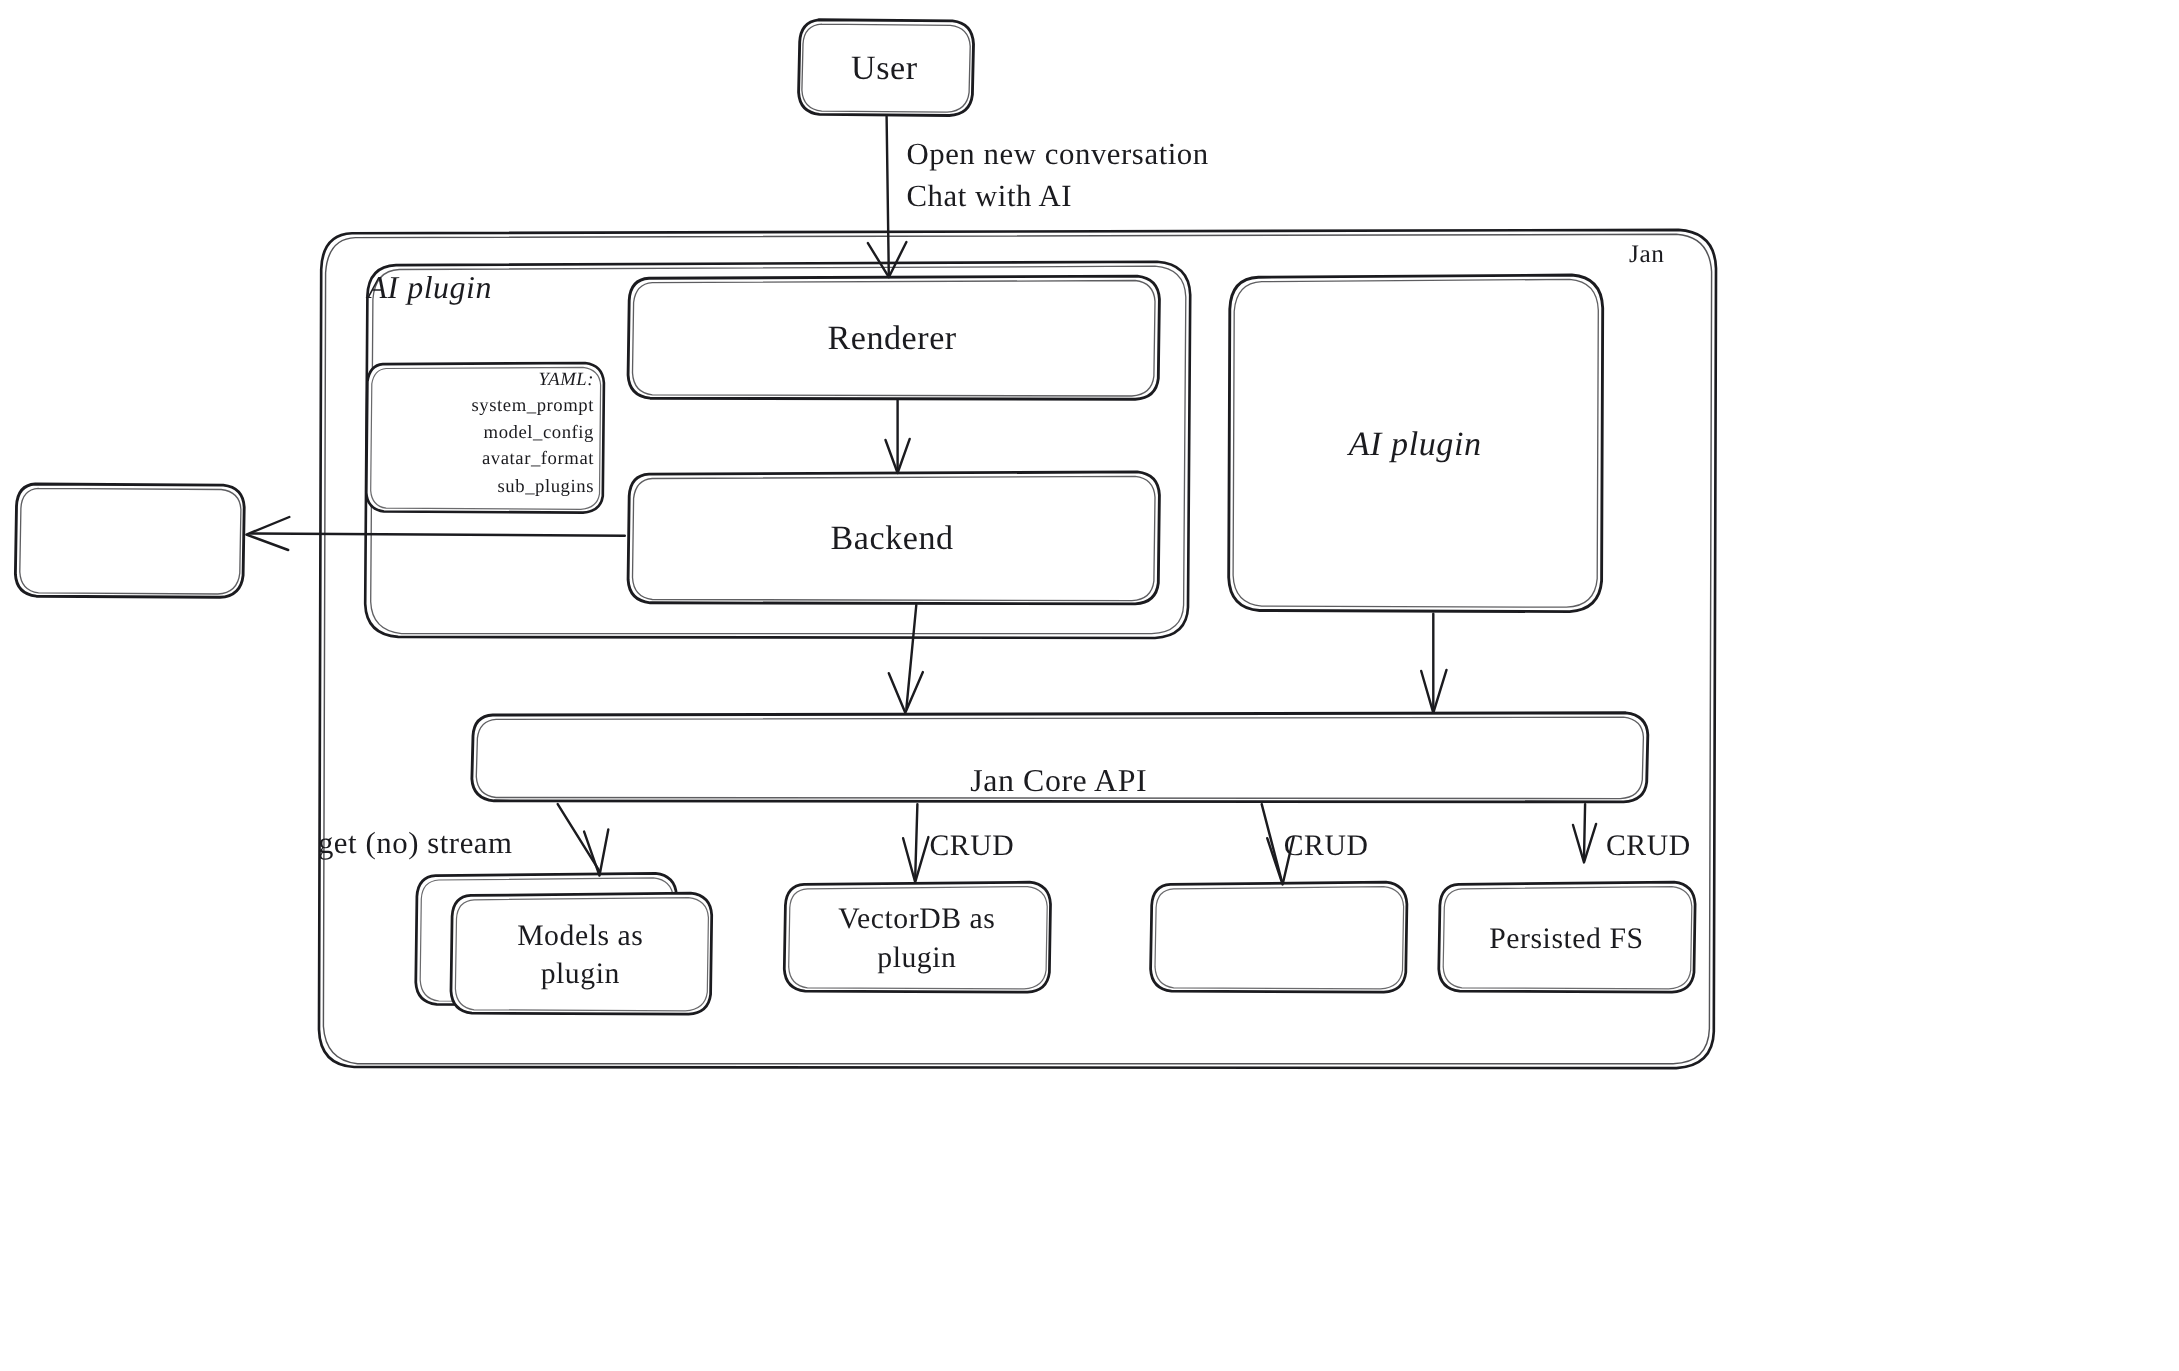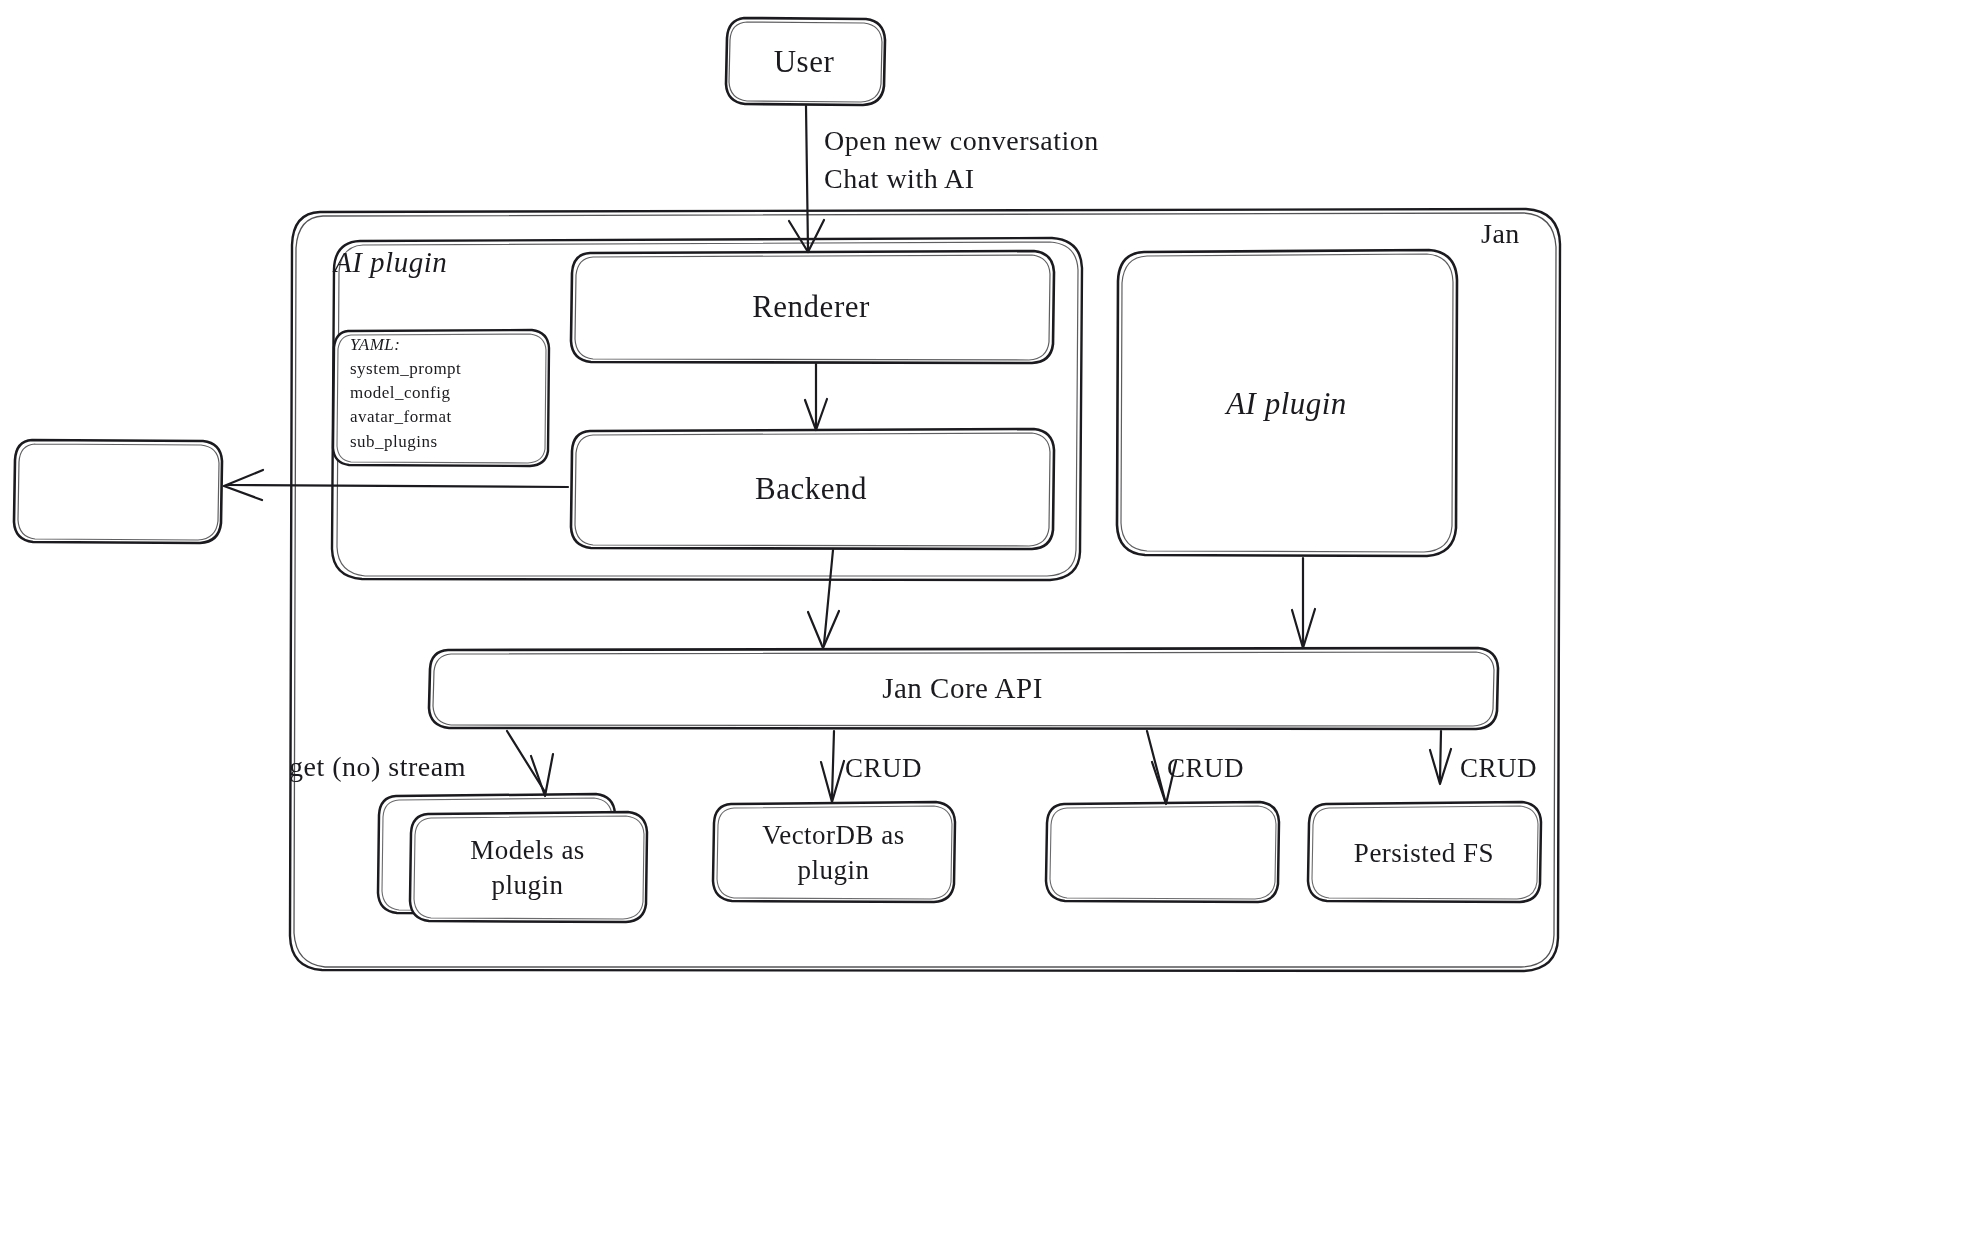--- a/index.html
+++ b/index.html
@@ -7,21 +7,21 @@
        font-family:"DejaVu Sans","Liberation Sans",sans-serif;color:#1b1b1f;}
   #stage{position:absolute;left:0;top:0;width:1981px;height:1246px;}
   svg.layer{position:absolute;left:0;top:0;width:1981px;height:1246px;overflow:visible;}
   .node{position:absolute;display:flex;align-items:center;justify-content:center;
         text-align:center;box-sizing:border-box;}
   .node .lbl{line-height:1.28;white-space:pre-line;}
   .hand{font-family:Liberation Serif, serif;font-weight:400;
         letter-spacing:.5px;}
   .edge-label{position:absolute;white-space:pre-line;line-height:1.34;}
   .grp-label{position:absolute;white-space:nowrap;}
-  .yaml{position:absolute;text-align:left;line-height:1.42;}
+  .yaml{position:absolute;text-align:right;line-height:1.42;}
   .yaml .head{display:block;}
   .yaml .row{display:block;}
 </style>
 </head>
 <body>
 
 <div id="stage">
 
   <svg class="layer" viewBox="0 0 1981 1246" preserveAspectRatio="none">
     <defs>
@@ -140,21 +140,21 @@
         <path d="M1152 762 L1166 804 L1176 761"></path>
       </g>
 
       <g>
         <path d="M1441 731 L1440 780"></path>
         <path d="M1430 750 L1440 784 L1451 749"></path>
       </g>
     </g>
   </svg>
 
-  <div class="grp-label hand" style="left:1481px;top:218px;font-size:28px;">Jan</div>
+  <div class="grp-label hand" style="left:1481px;top:218px;font-size:23px;">Jan</div>
 
   <div class="grp-label hand" style="left:334px;top:246px;font-size:29px;font-style:italic;">AI plugin</div>
 
   <div class="node" style="left:724px;top:17px;width:160px;height:89px;">
     <span class="lbl hand" style="font-size:31px;">User</span>
   </div>
 
   <div class="node" style="left:569px;top:430px;width:484px;height:118px;">
     <span class="lbl hand" style="font-size:31px;">Backend</span>
   </div>
@@ -169,21 +169,21 @@
     <span class="row">model_config</span>
     <span class="row">avatar_format</span>
     <span class="row">sub_plugins</span>
   </div>
 
 
   <div class="node" style="left:1116px;top:251px;width:341px;height:305px;">
     <span class="lbl hand" style="font-size:31px;font-style:italic;">AI plugin</span>
   </div>
 
-  <div class="node" style="left:428px;top:649px;width:1069px;height:80px;">
+  <div class="node" style="left:428px;top:649px;width:1069px;height:80px;align-items:flex-end;">
     <span class="lbl hand" style="font-size:29px;">Jan Core API</span>
   </div>
 
   <div class="node" style="left:408px;top:813px;width:239px;height:110px;">
     <span class="lbl hand" style="font-size:27px;text-align:center;">Models as
 plugin</span>
   </div>
 
   <div class="node" style="left:712px;top:803px;width:243px;height:100px;">
     <span class="lbl hand" style="font-size:27px;">VectorDB as

